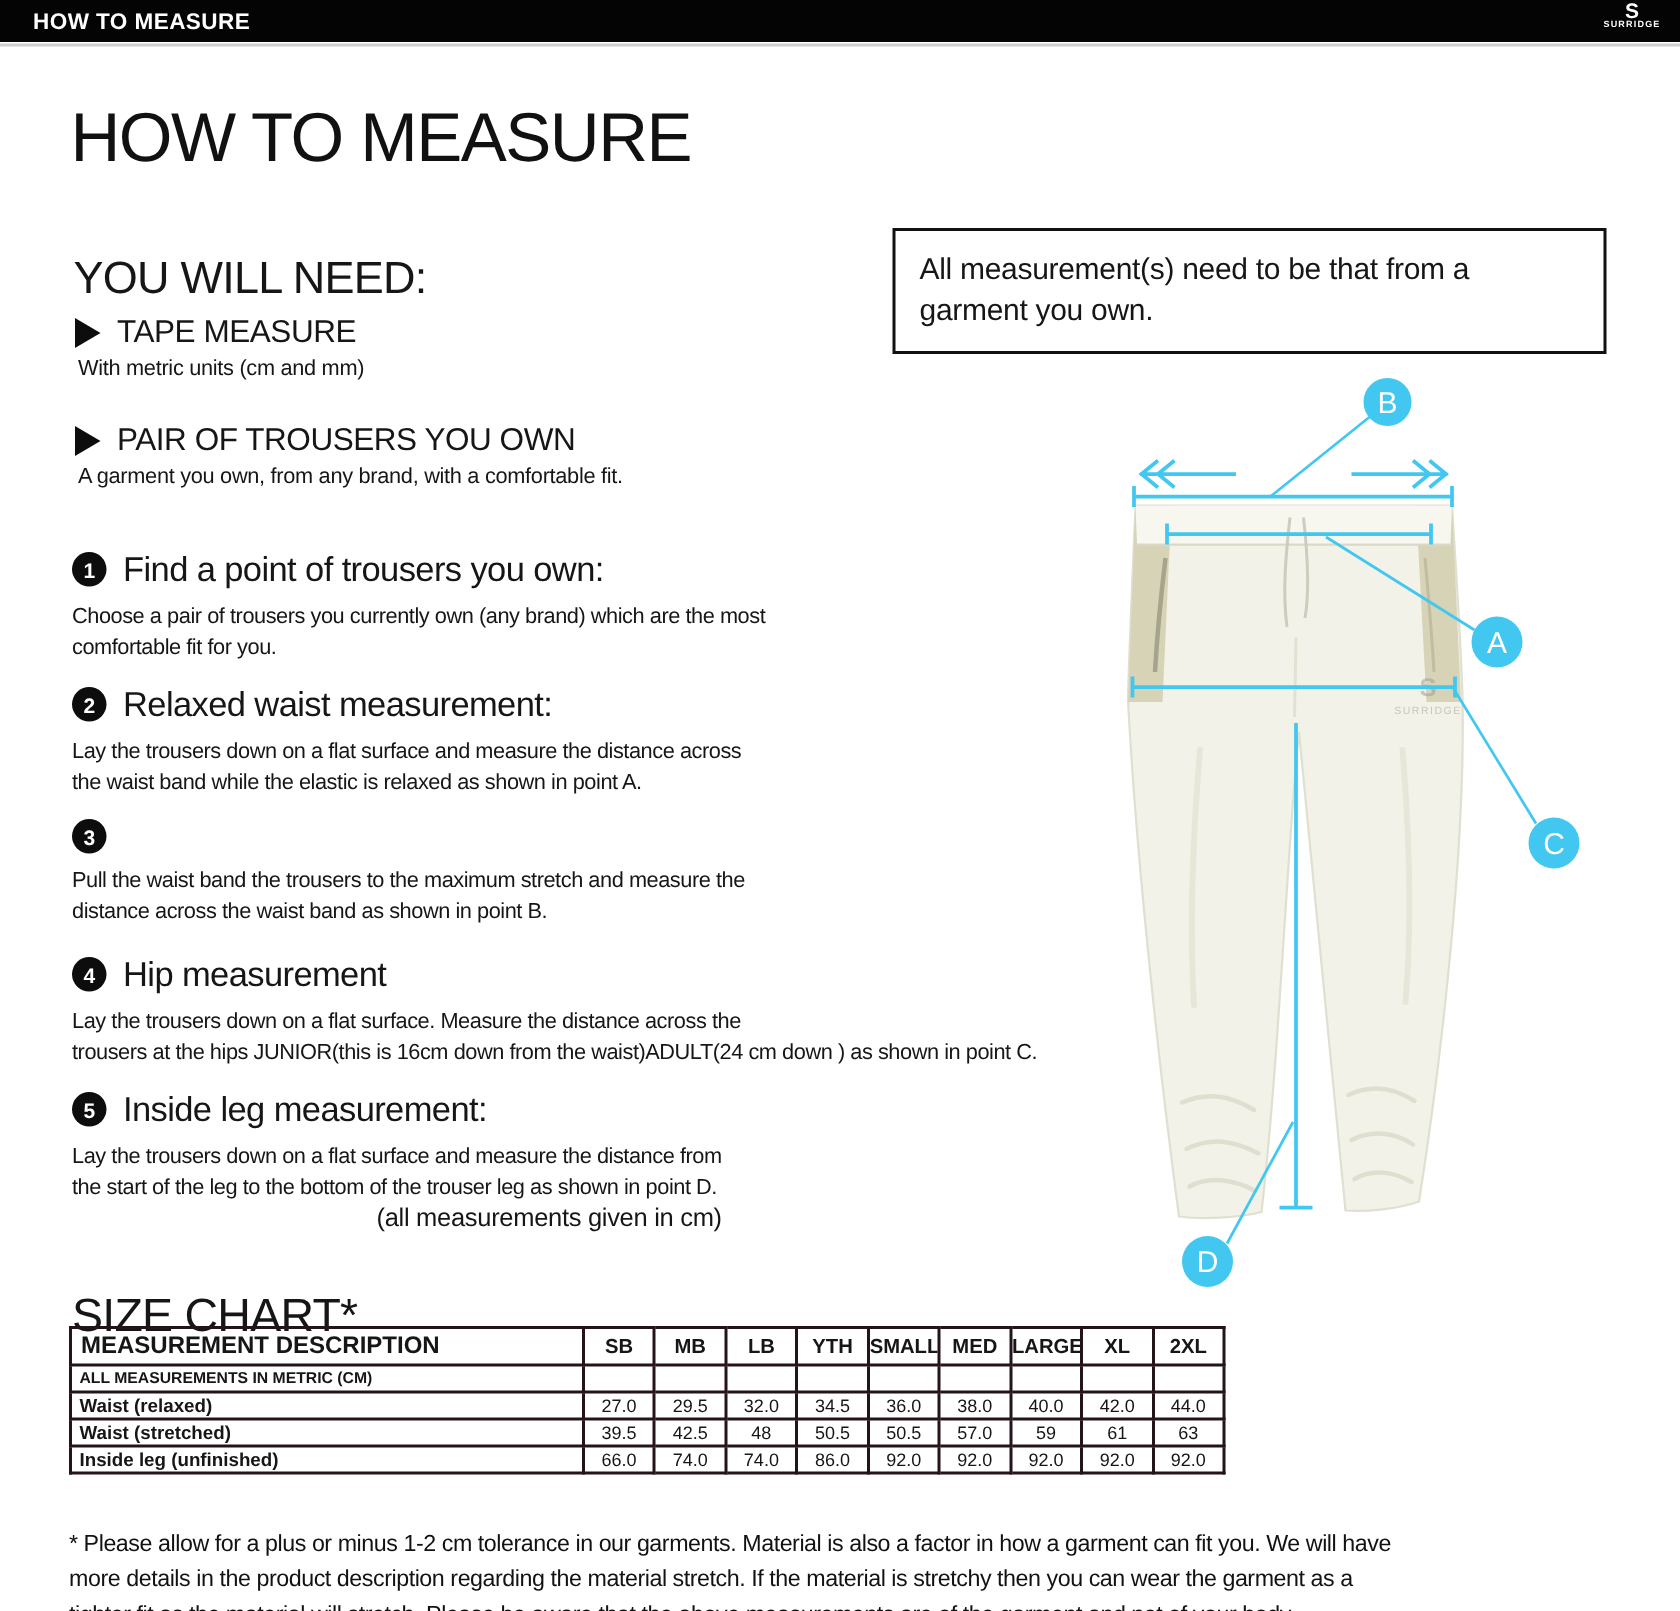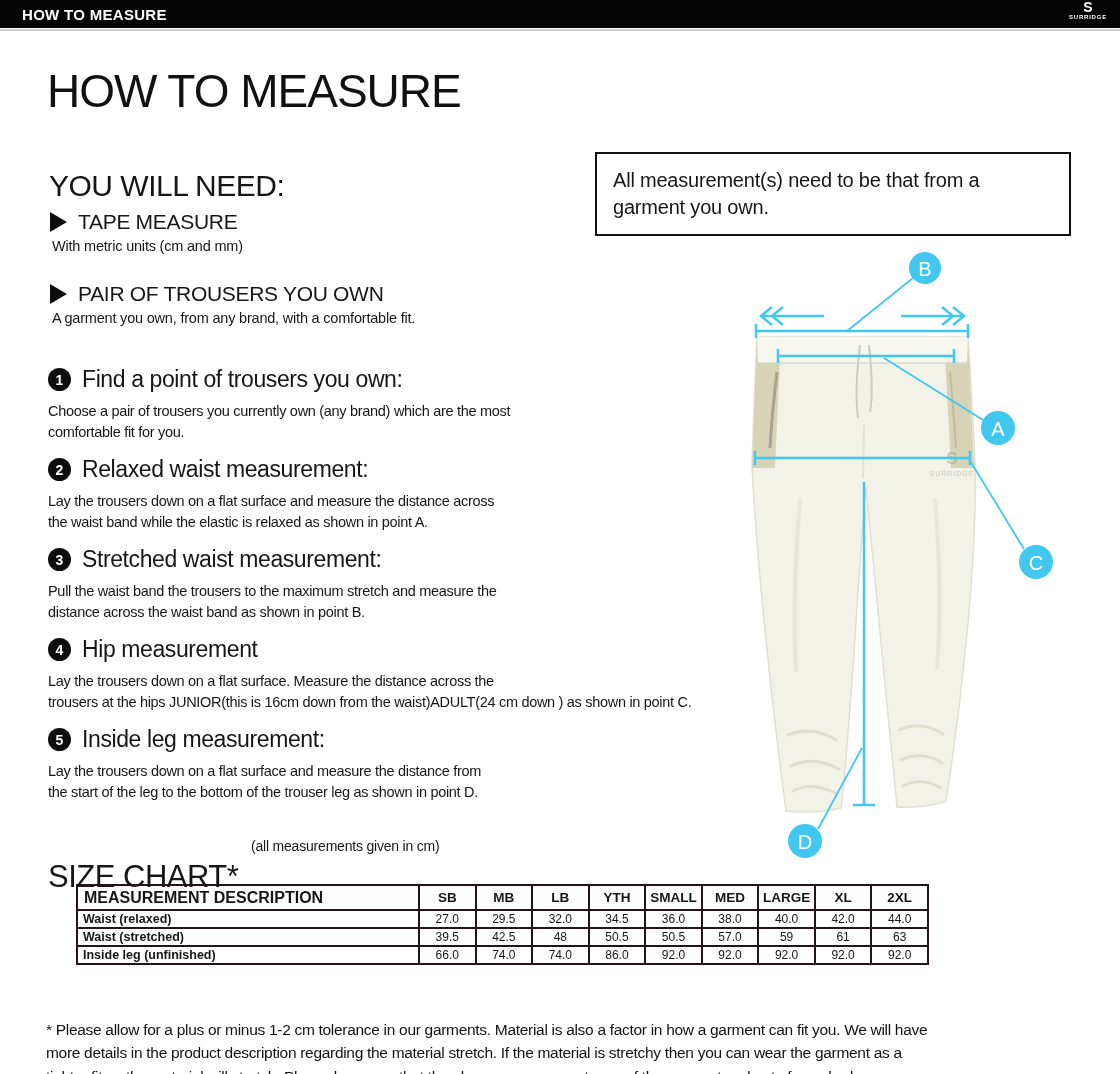--- a/index.html
+++ b/index.html
@@ -48,24 +48,24 @@
     flex:0 0 auto;
   }
   .step-heading { font-size:23px; margin-left:11px; letter-spacing:-.4px; }
   .step-body {
     margin-top:8px; font-size:14.5px; line-height:1.42; white-space:pre-line; letter-spacing:-.3px;
   }
 
   .diagram-svg { position:absolute; left:690px; top:240px; width:390px; height:645px; }
 
   .sc-heading { position:absolute; left:48px; top:859px; font-size:31px; font-weight:400; letter-spacing:-.5px;text-align:center; }
-  .sc-sub { position:absolute; left:251px; top:838px; font-size:14px; letter-spacing:-.2px; }
+  .sc-sub { position:absolute; left:251px; top:802px; font-size:17px; letter-spacing:-.2px; }
 
   .sizetable-wrap { position:absolute; left:46px; top:884px; width:853px; }
-  table.sizetable { border-collapse:collapse; table-layout:fixed; width:853px;margin-left:30px; }
+  table.sizetable { border-collapse:collapse; table-layout:fixed; width:771px; }
   .sizetable th, .sizetable td { border:2px solid #241418; overflow:hidden; white-space:nowrap; }
   .sizetable th.desc { text-align:left; padding:2px 6px; font-size:16px; height:25px; }
   .sizetable th.size { text-align:center; font-size:13.5px; height:25px; }
   .sizetable td.metric { font-size:10.5px; font-weight:bold; padding:1px 5px; height:14px; }
   .sizetable td.label { font-size:12.5px; font-weight:600; padding:1px 5px; height:18px; }
   .sizetable td.val { font-size:12px; text-align:center; height:18px; }
 
   .footnote {
     position:absolute; left:46px; top:1018px; width:1058px; font-size:15.5px;
     line-height:1.5; white-space:pre-line; letter-spacing:-.3px; color:#121212;
@@ -122,21 +122,20 @@
       <span class="stepnum">2</span>
       <span class="step-heading">Relaxed waist measurement:</span>
     </div>
     <div class="step-body">Lay the trousers down on a flat surface and measure the distance across
 the waist band while the elastic is relaxed as shown in point A.</div>
   </div>
 
   <div class="step" style="top:546px;">
     <div class="head">
       <span class="stepnum">3</span>
-      <span class="step-heading">Stretched waist measurement:</span>
     </div>
     <div class="step-body">Pull the waist band the trousers to the maximum stretch and measure the
 distance across the waist band as shown in point B.</div>
   </div>
 
   <div class="step" style="top:636px;">
     <div class="head">
       <span class="stepnum">4</span>
       <span class="step-heading">Hip measurement</span>
     </div>
@@ -248,20 +247,32 @@
         <th class="size">MB</th>
         <th class="size">LB</th>
         <th class="size">YTH</th>
         <th class="size">SMALL</th>
         <th class="size">MED</th>
         <th class="size">LARGE</th>
         <th class="size">XL</th>
         <th class="size">2XL</th>
       </tr>
       <tr>
+        <td class="metric">ALL MEASUREMENTS IN METRIC (CM)</td>
+        <td class="val"></td>
+            <td class="val"></td>
+            <td class="val"></td>
+            <td class="val"></td>
+            <td class="val"></td>
+            <td class="val"></td>
+            <td class="val"></td>
+            <td class="val"></td>
+            <td class="val"></td>
+      </tr>
+      <tr>
         <td class="label">Waist (relaxed)</td>
         <td class="val">27.0</td>
         <td class="val">29.5</td>
         <td class="val">32.0</td>
         <td class="val">34.5</td>
         <td class="val">36.0</td>
         <td class="val">38.0</td>
         <td class="val">40.0</td>
         <td class="val">42.0</td>
         <td class="val">44.0</td>

